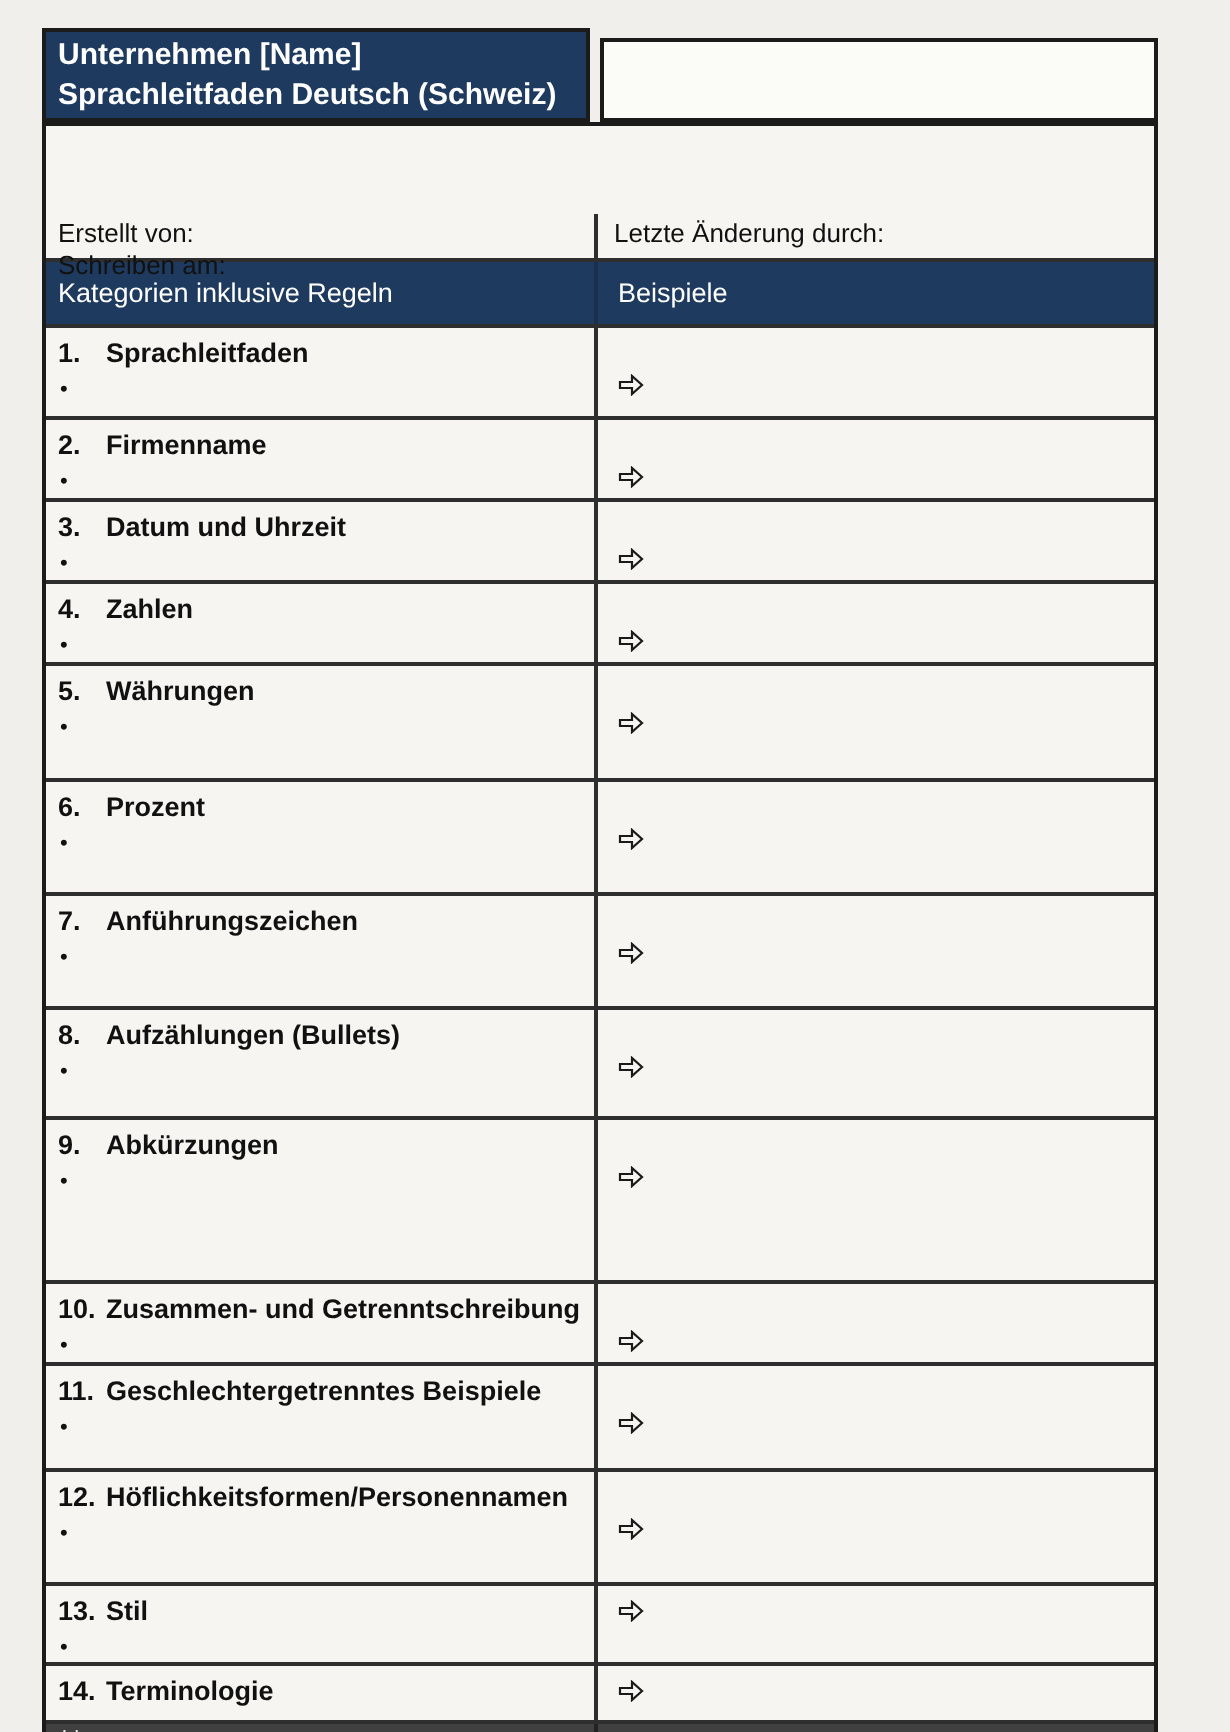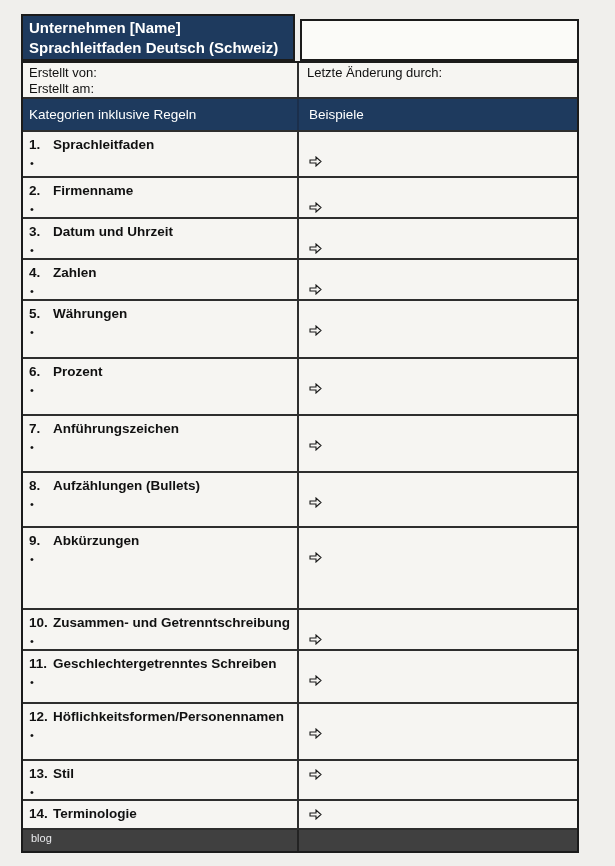--- a/index.html
+++ b/index.html
@@ -29,21 +29,21 @@
 
   
   .tbl{
     border:2px solid #1b1b1b;border-bottom:none;
     background:#f6f5f2;
   }
   .row{display:flex;box-sizing:border-box;border-bottom:2px solid #2e2e2e;}
   .cell-l{box-sizing:border-box;width:276px;border-right:2px solid #2e2e2e;}
   .cell-r{box-sizing:border-box;flex:1;}
 
-  .meta-row{height:36px;}
+  .meta-row{height:24px;margin-top:44px;}
   .meta{font-size:13px;line-height:16px;padding:2px 6px 0 6px;}
   .cell-r.meta{padding-left:8px;}
 
   .head-row{height:33px;background:#1e3a5e;}
   .col-head{
     color:#ffffff;font-size:13.5px;line-height:16px;
     padding:8px 6px 0 6px;
   }
   .cell-r.col-head{padding-left:10px;}
   .head-row .cell-l{border-right-color:#1b2f4c;}
@@ -79,21 +79,21 @@
       </div>
       <div class="title-gap"></div>
       <div class="title-empty"></div>
     </div>
 
     <div class="tbl">
 
       <div class="row meta-row">
         <div class="cell-l meta">
           <div>Erstellt von:</div>
-          <div>Erstellt am:</div>
+          <div>Schreiben am:</div>
         </div>
         <div class="cell-r meta">
           <div>Letzte Änderung durch:</div>
         </div>
       </div>
 
       <div class="row head-row">
         <div class="cell-l col-head">Kategorien inklusive Regeln</div>
         <div class="cell-r col-head">Beispiele</div>
       </div>
@@ -213,21 +213,21 @@
         </div>
         <div class="cell-r arrow-cell">
           <span class="arrow"><svg width="13" height="11" viewBox="0 0 13 11">
                 <path d="M1 4 H7 V1 L12 5.5 L7 10 V7 H1 Z" fill="#f6f5f2" stroke="#1a1a1a" stroke-width="1.1"></path>
               </svg></span>
         </div>
       </div>
 
       <div class="row cat h53">
         <div class="cell-l cat-cell">
-          <div class="cat-title"><span class="num">11.</span><span>Geschlechtergetrenntes Schreiben</span></div>
+          <div class="cat-title"><span class="num">11.</span><span>Geschlechtergetrenntes Beispiele</span></div>
           <div class="bullet">•</div>
         </div>
         <div class="cell-r arrow-cell">
           <span class="arrow"><svg width="13" height="11" viewBox="0 0 13 11">
                 <path d="M1 4 H7 V1 L12 5.5 L7 10 V7 H1 Z" fill="#f6f5f2" stroke="#1a1a1a" stroke-width="1.1"></path>
               </svg></span>
         </div>
       </div>
 
       <div class="row cat h57">

